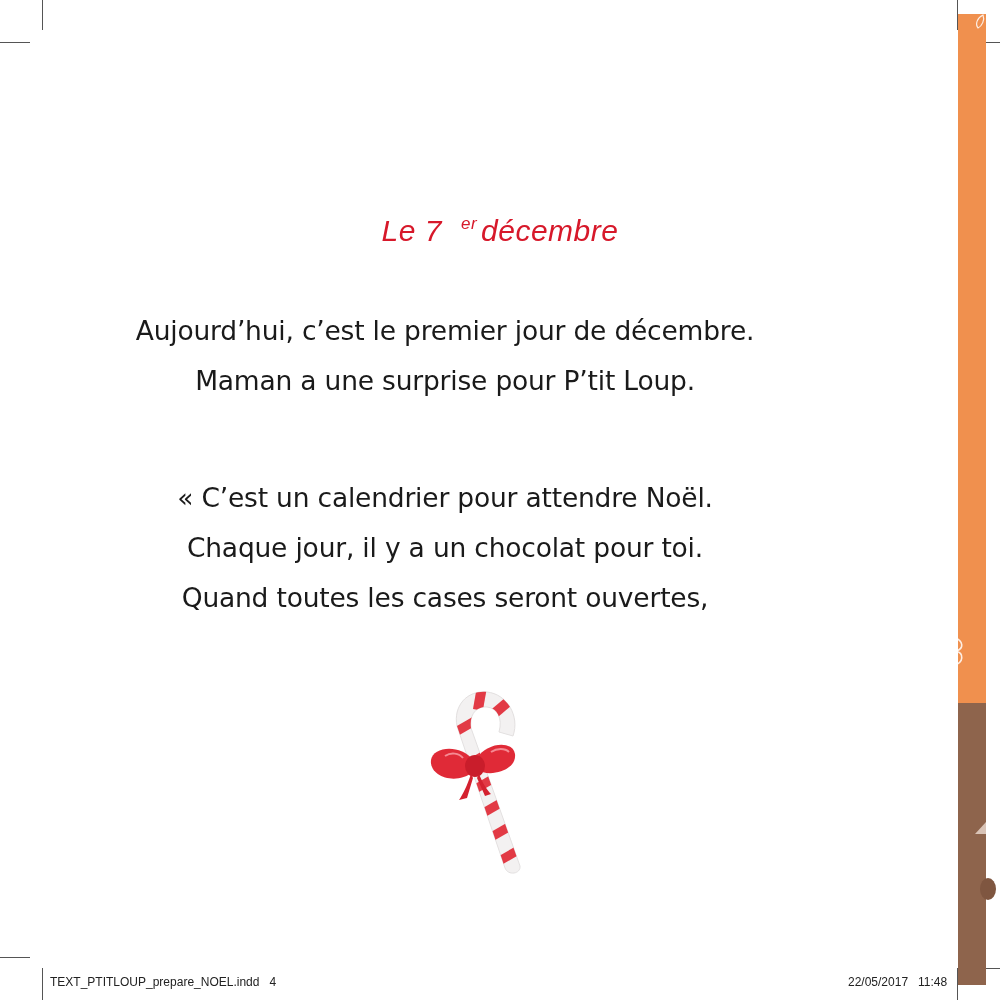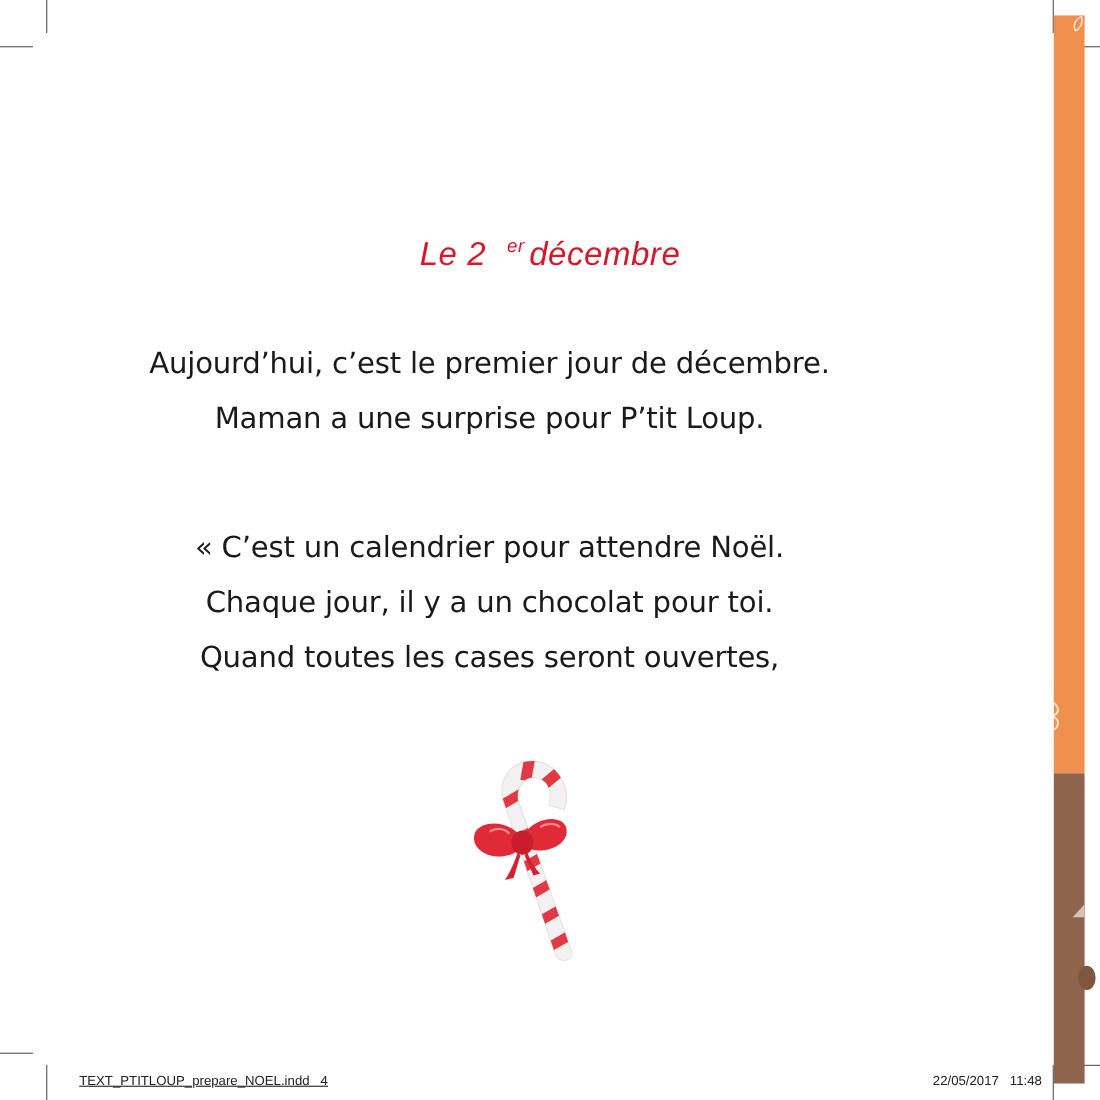--- a/index.html
+++ b/index.html
@@ -51,21 +51,21 @@
 </svg>
 <svg class="deco" style="left:974px;top:14px;" width="12" height="16" viewBox="0 0 12 16">
   <path d="M9 1 C3 4, 1 10, 4 14 C8 12, 11 6, 9 1 Z" fill="none" stroke="#fff" stroke-width="1.2" opacity="0.85"></path>
 </svg>
 <svg class="deco" style="left:975px;top:822px;" width="11" height="12" viewBox="0 0 11 12">
   <polygon points="11,0 11,12 0,12" fill="#d9c3b6"></polygon>
 </svg>
 <div class="deco" style="left:980px;top:878px;width:16px;height:22px;border-radius:50%;background:#7f5640;"></div>
 
 <div class="title" style="color:#D7182A;">
-  <span>Le 2</span><sup>er</sup><span>décembre</span>
+  <span>Le 7</span><sup>er</sup><span>décembre</span>
 </div>
 
 <div class="para p1">
   <span class="line">Aujourd’hui, c’est le premier jour de décembre.</span>
   <span class="line">Maman a une surprise pour P’tit Loup.</span>
 </div>
 <div class="para p2">
   <span class="line">« C’est un calendrier pour attendre Noël.</span>
   <span class="line">Chaque jour, il y a un chocolat pour toi.</span>
   <span class="line">Quand toutes les cases seront ouvertes,</span>
@@ -93,14 +93,14 @@
     <path d="M48 74 C36 58, 8 60, 6 74 C4 90, 30 100, 48 86 Z" fill="#e02a37"></path>
     <path d="M52 72 C62 56, 88 54, 90 68 C92 84, 66 92, 52 84 Z" fill="#e02a37"></path>
     <ellipse cx="50" cy="80" rx="10" ry="11" fill="#c91d2b"></ellipse>
     <path d="M46 88 C42 100, 38 108, 34 114 L42 112 L48 92 Z" fill="#d4212f"></path>
     <path d="M54 88 C58 98, 62 104, 66 108 L60 110 L52 92 Z" fill="#d4212f"></path>
     <path d="M20 70 C26 66, 34 67, 38 72" stroke="#f58a93" stroke-width="2" fill="none"></path>
     <path d="M66 66 C72 62, 80 62, 84 66" stroke="#f58a93" stroke-width="2" fill="none"></path>
   </g>
 </svg>
 
-<div class="footer" style="left:72px;white-space:pre;text-decoration:underline;">TEXT_PTITLOUP_prepare_NOEL.indd   4</div>
+<div class="footer" style="left:50px;white-space:pre;">TEXT_PTITLOUP_prepare_NOEL.indd   4</div>
 <div class="footer" style="left:848px;white-space:pre;">22/05/2017   11:48</div>
 
 </body></html>

